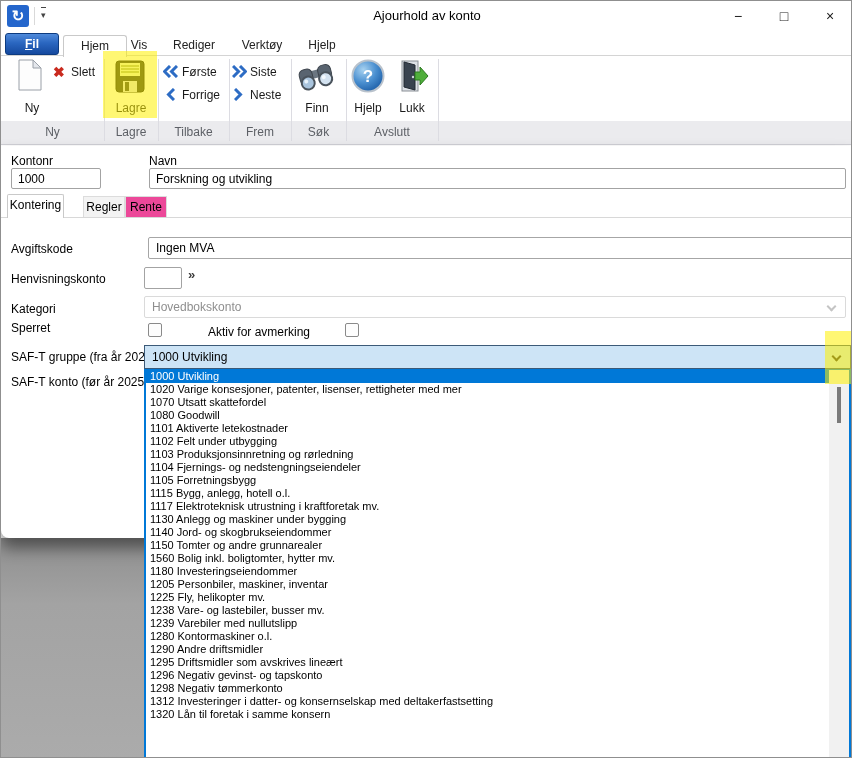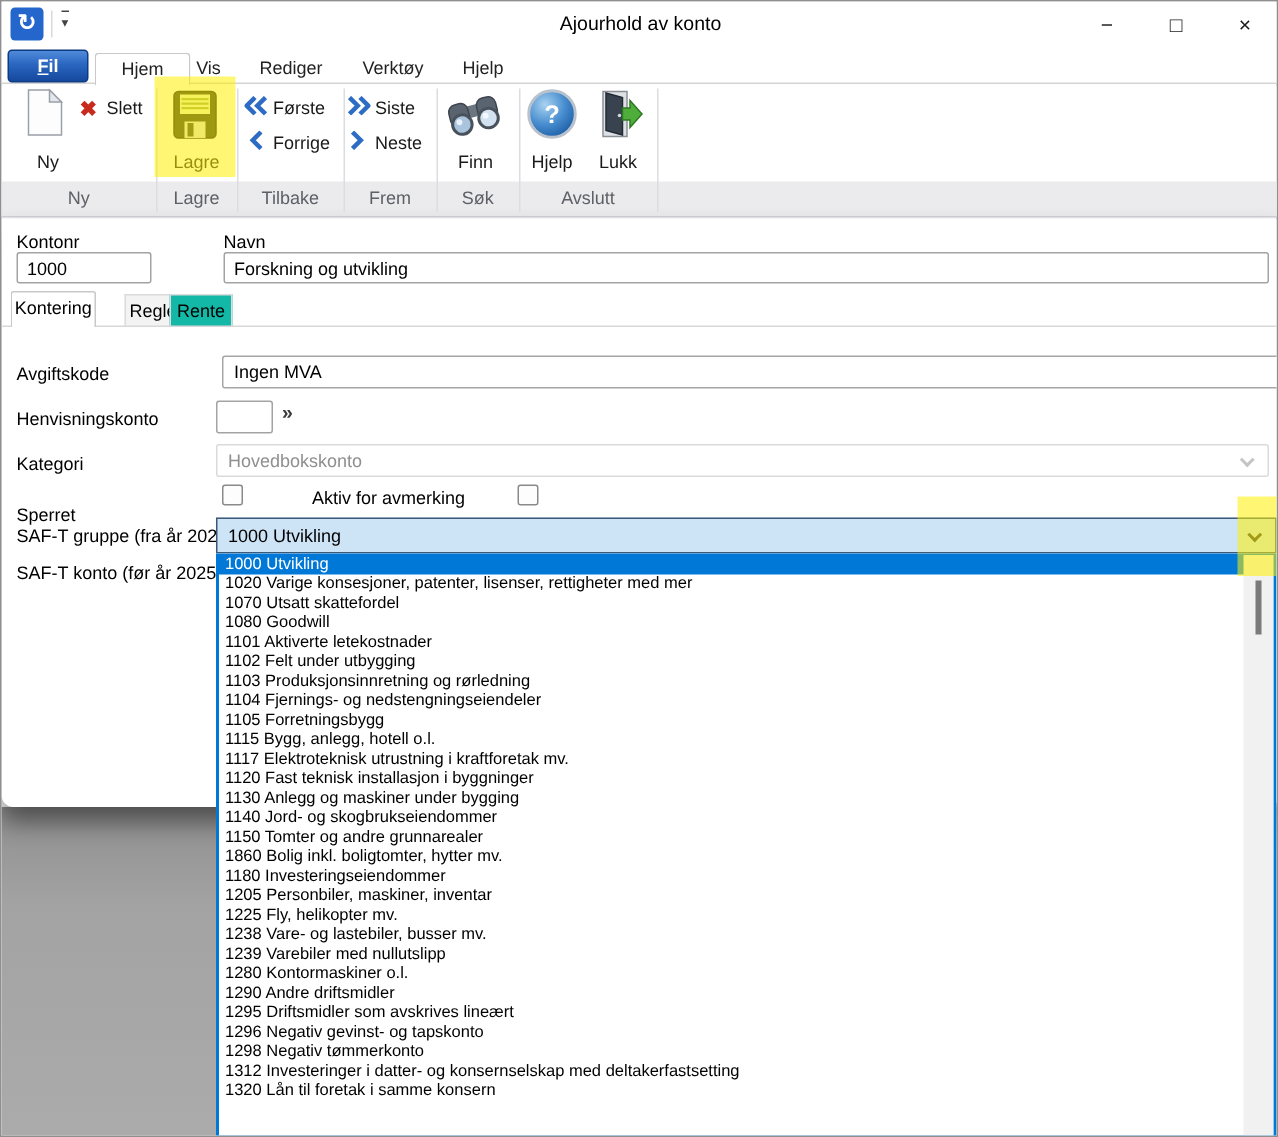--- a/index.html
+++ b/index.html
@@ -54,21 +54,21 @@
   .flabel { font-size:12px; color:#000; }
   .tinput { border:1px solid #a3a3a3; border-radius:2px; font-size:12px; color:#000;
     padding:0 6px; font-family:"Liberation Sans",sans-serif; background:#fff; }
   #kontonr-input { left:10px; top:22px; width:90px; height:21px; }
   #navn-input { left:148px; top:22px; width:697px; height:21px; }
 
   .ftab { top:50px; height:22px; font-size:12px; text-align:center; line-height:21px; color:#000; }
   #ftab-kontering { left:6px; width:57px; background:#fff; border:1px solid #c9c9c9; border-bottom:none;
     border-radius:2px 2px 0 0; z-index:2; height:24px; top:48px; }
   #ftab-regler { left:66px; width:42px; background:#f3f3f3; border:1px solid #dcdcdc; border-bottom:none;margin-left:16px; }
-  #ftab-rente { left:112px; width:42px; background:#14b8a6; border:1px solid #dcdcdc; border-bottom:none; }
+  #ftab-rente { left:124px; width:42px; background:#ec4899; border:1px solid #dcdcdc; border-bottom:none; }
   #ftab-line { left:0px; top:71px; width:852px; height:1px; background:#d8d8d8; }
 
   .combo { background:#fff; border:1px solid #a6a6a6; border-radius:2px; font-size:12px; color:#000;
     line-height:20px; padding-left:7px; }
   .combo .cchev { position:absolute; right:10px; top:6px; width:7px; height:7px;
     border-right:2px solid #555; border-bottom:2px solid #555; transform:rotate(45deg); }
   #avgiftskode-combo { left:147px; top:91px; width:810px; height:22px; }
   #henvisning-input { left:143px; top:121px; width:38px; height:22px; }
   #henvisning-jump { left:187px; top:121px; font-size:13px; font-weight:bold; color:#3c3c3c; }
   #kategori-combo { left:143px; top:150px; width:702px; height:22px; border-color:#dadada; color:#8f8f8f; }
@@ -251,21 +251,21 @@
     <div class="abs flabel" style="left:10px;top:126px">Henvisningskonto</div>
     <input class="abs tinput" id="henvisning-input" value="" style="">
     <div class="abs" id="henvisning-jump">»</div>
 
     <div class="abs flabel" style="left:10px;top:156px">Kategori</div>
     <div class="abs combo" id="kategori-combo">
       <span>Hovedbokskonto</span>
       <span class="cchev"></span>
     </div>
 
-    <div class="abs flabel" style="left:10px;top:190px">Sperret</div>
+    <div class="abs flabel" style="left:10px;top:175px">Sperret</div>
     <div class="abs checkbox" style="left:147px;top:177px"></div>
     <div class="abs flabel" style="left:207px;top:179px">Aktiv for avmerking</div>
     <div class="abs checkbox" style="left:344px;top:177px"></div>
 
     <div class="abs flabel" style="left:10px;top:204px">SAF-T gruppe (fra år 2025)</div>
     <div class="abs combo" id="saft-combo">
       <span>1000 Utvikling</span>
       <span class="cchev"></span>
     </div>
 
@@ -278,25 +278,24 @@
       <div class="drow">1020 Varige konsesjoner, patenter, lisenser, rettigheter med mer</div>
       <div class="drow">1070 Utsatt skattefordel</div>
       <div class="drow">1080 Goodwill</div>
       <div class="drow">1101 Aktiverte letekostnader</div>
       <div class="drow">1102 Felt under utbygging</div>
       <div class="drow">1103 Produksjonsinnretning og rørledning</div>
       <div class="drow">1104 Fjernings- og nedstengningseiendeler</div>
       <div class="drow">1105 Forretningsbygg</div>
       <div class="drow">1115 Bygg, anlegg, hotell o.l.</div>
       <div class="drow">1117 Elektroteknisk utrustning i kraftforetak mv.</div>
-      <div class="drow">1120 Fast teknisk installasjon i byggninger</div>
       <div class="drow">1130 Anlegg og maskiner under bygging</div>
       <div class="drow">1140 Jord- og skogbrukseiendommer</div>
       <div class="drow">1150 Tomter og andre grunnarealer</div>
-      <div class="drow">1860 Bolig inkl. boligtomter, hytter mv.</div>
+      <div class="drow">1560 Bolig inkl. boligtomter, hytter mv.</div>
       <div class="drow">1180 Investeringseiendommer</div>
       <div class="drow">1205 Personbiler, maskiner, inventar</div>
       <div class="drow">1225 Fly, helikopter mv.</div>
       <div class="drow">1238 Vare- og lastebiler, busser mv.</div>
       <div class="drow">1239 Varebiler med nullutslipp</div>
       <div class="drow">1280 Kontormaskiner o.l.</div>
       <div class="drow">1290 Andre driftsmidler</div>
       <div class="drow">1295 Driftsmidler som avskrives lineært</div>
       <div class="drow">1296 Negativ gevinst- og tapskonto</div>
       <div class="drow">1298 Negativ tømmerkonto</div>

